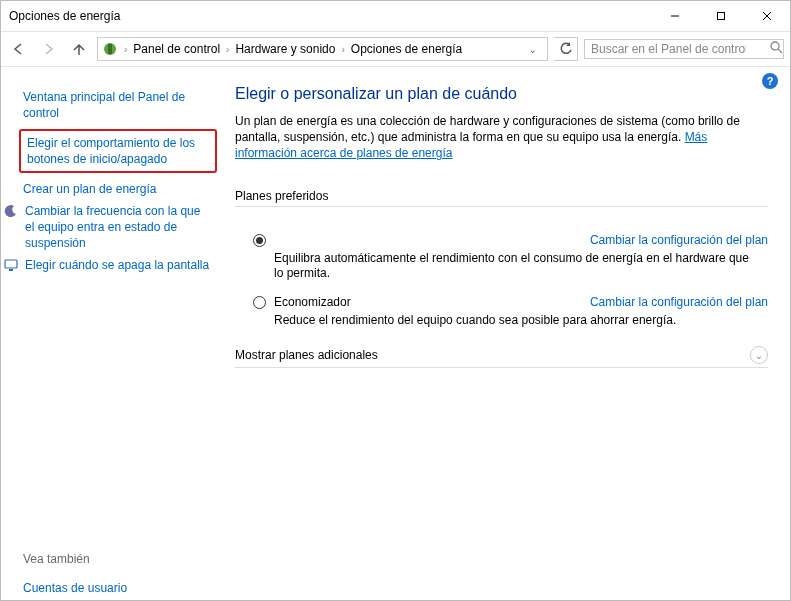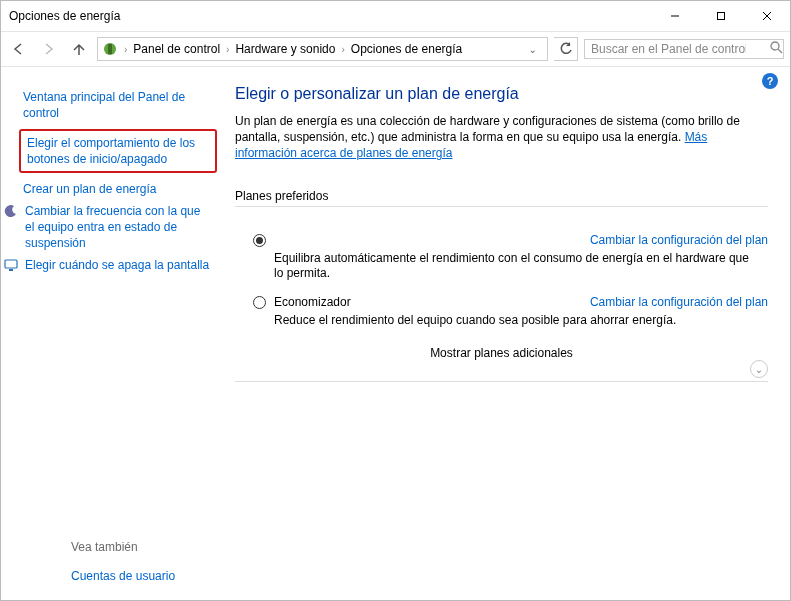--- a/index.html
+++ b/index.html
@@ -113,24 +113,23 @@
     display: flex; align-items: center; justify-content: center;
   }
   .sidebar .highlight-box {
     border: 2px solid #d11a1a;
     border-radius: 3px;
     padding: 4px 6px;
     margin: 2px -6px 2px -4px;
   }
   .see-also {
     position: absolute;
-    bottom: 12px;
+    bottom: 0;
     left: 22px;
     right: 12px;
-    margin-left: 48px;
   }
   .see-also .hdr {
     color: #6b6b6b;
     font-size: 12px;
     padding: 4px 0 10px;
   }
 
   .main {
     flex: 1;
     padding: 18px 22px 12px 12px;
@@ -201,21 +200,20 @@
     margin: 4px 0 0 21px;
     line-height: 15px;
     max-width: 480px;
   }
   .expand-row {
     display: flex;
     align-items: center;
     border-bottom: 1px solid #ddd;
     padding-bottom: 3px;
     margin-top: 18px;
-    flex-direction: column;
   }
   .expand-row .expand-btn {
     width: 18px; height: 18px;
     border: 1px solid #ccc;
     border-radius: 50%;
     display: flex; align-items: center; justify-content: center;
     font-size: 10px;
     color: #888;
     margin-left: auto;
   }
@@ -326,21 +324,21 @@
 
     <div class="see-also">
       <div class="hdr">Vea también</div>
       <a class="sidelink" href="#">Cuentas de usuario</a>
     </div>
   </div>
 
   <div class="main">
     <div class="help-icon">?</div>
 
-    <h1 class="main-heading">Elegir o personalizar un plan de energía</h1>
+    <h1 class="main-heading">Elegir o personalizar un plan de cuándo</h1>
 
     <p class="main-desc">
       <span>Un plan de energía es una colección de hardware y configuraciones de sistema (como brillo de pantalla, suspensión, etc.) que administra la forma en que su equipo usa la energía. </span><a href="#">Más información acerca de planes de energía</a>
     </p>
 
     <div class="section-hdr">Planes preferidos</div>
 
     <div class="plan">
       <div class="plan-row">
         <span class="radio">

